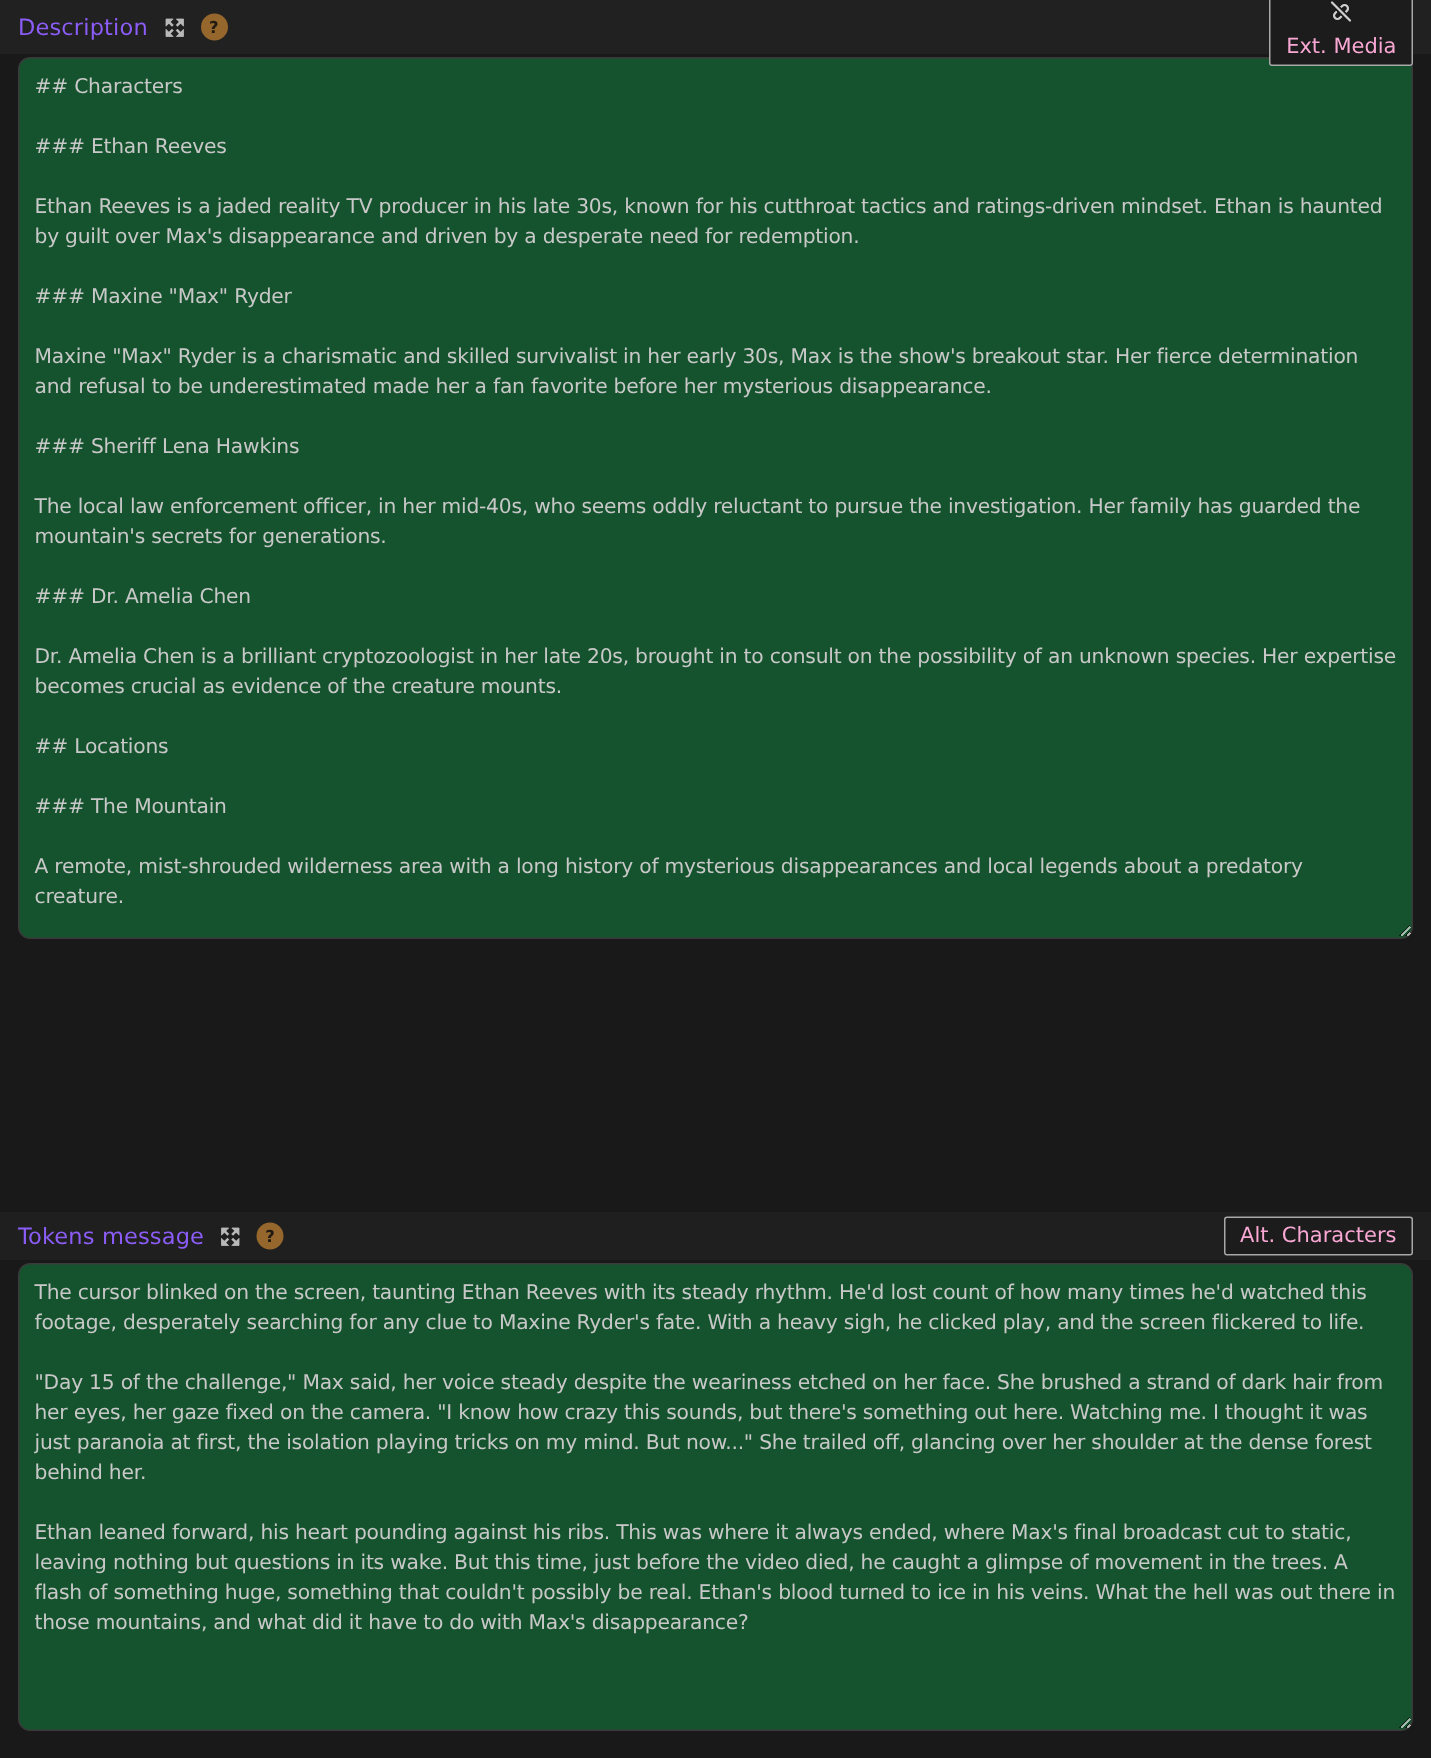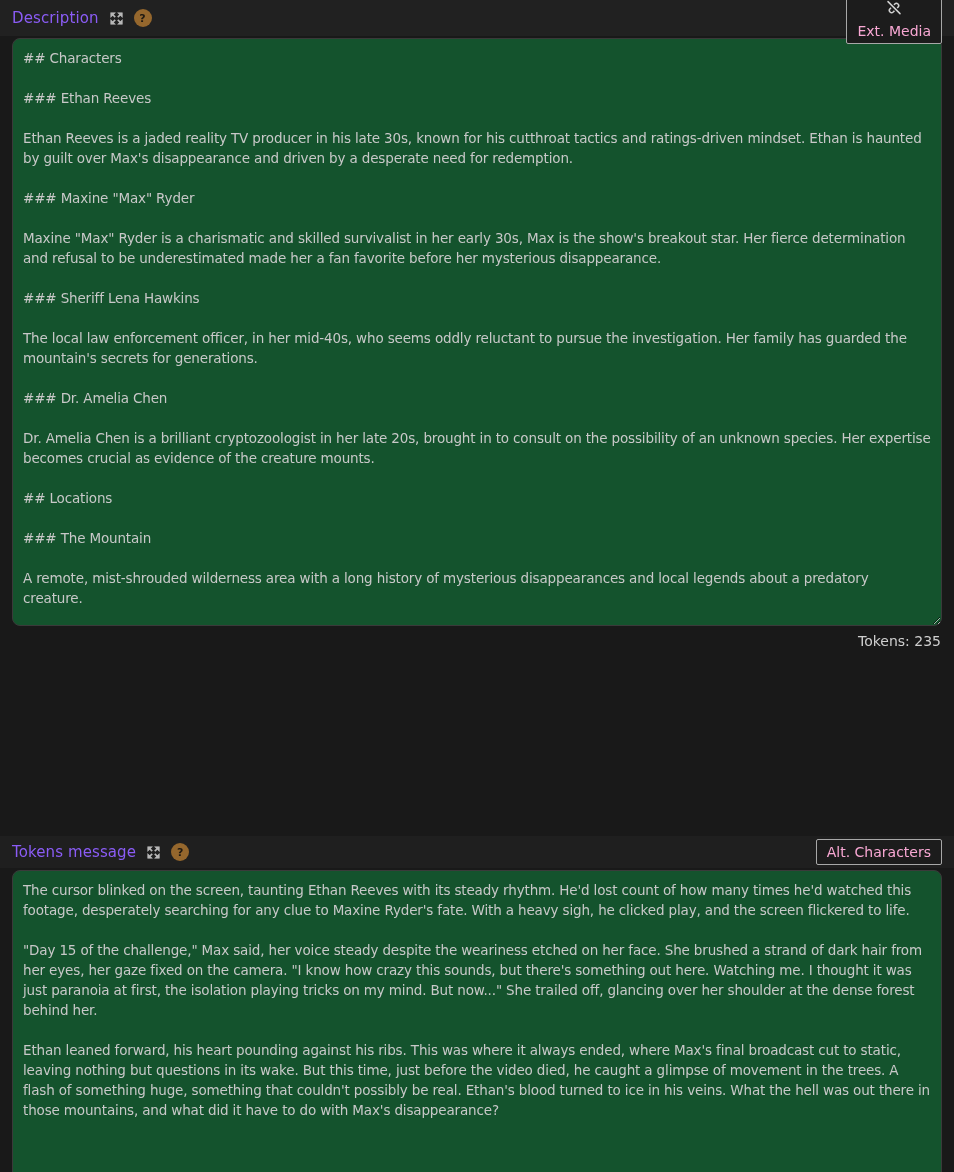--- a/index.html
+++ b/index.html
@@ -116,21 +116,20 @@
 
 Dr. Amelia Chen is a brilliant cryptozoologist in her late 20s, brought in to consult on the possibility of an unknown species. Her expertise becomes crucial as evidence of the creature mounts.
 
 ## Locations
 
 ### The Mountain
 
 A remote, mist-shrouded wilderness area with a long history of mysterious disappearances and local legends about a predatory creature.</textarea>
   </div>
 
-  <div class="token-counter">Tokens: 235</div>
 </section>
 
 <div class="section-gap"></div>
 
 <section>
   <div class="field-header compact">
     <div class="header-left">
       <span class="field-label">Tokens message</span>
       <span class="icon-btn">
         <svg width="17" height="17" viewBox="0 0 16 16">

